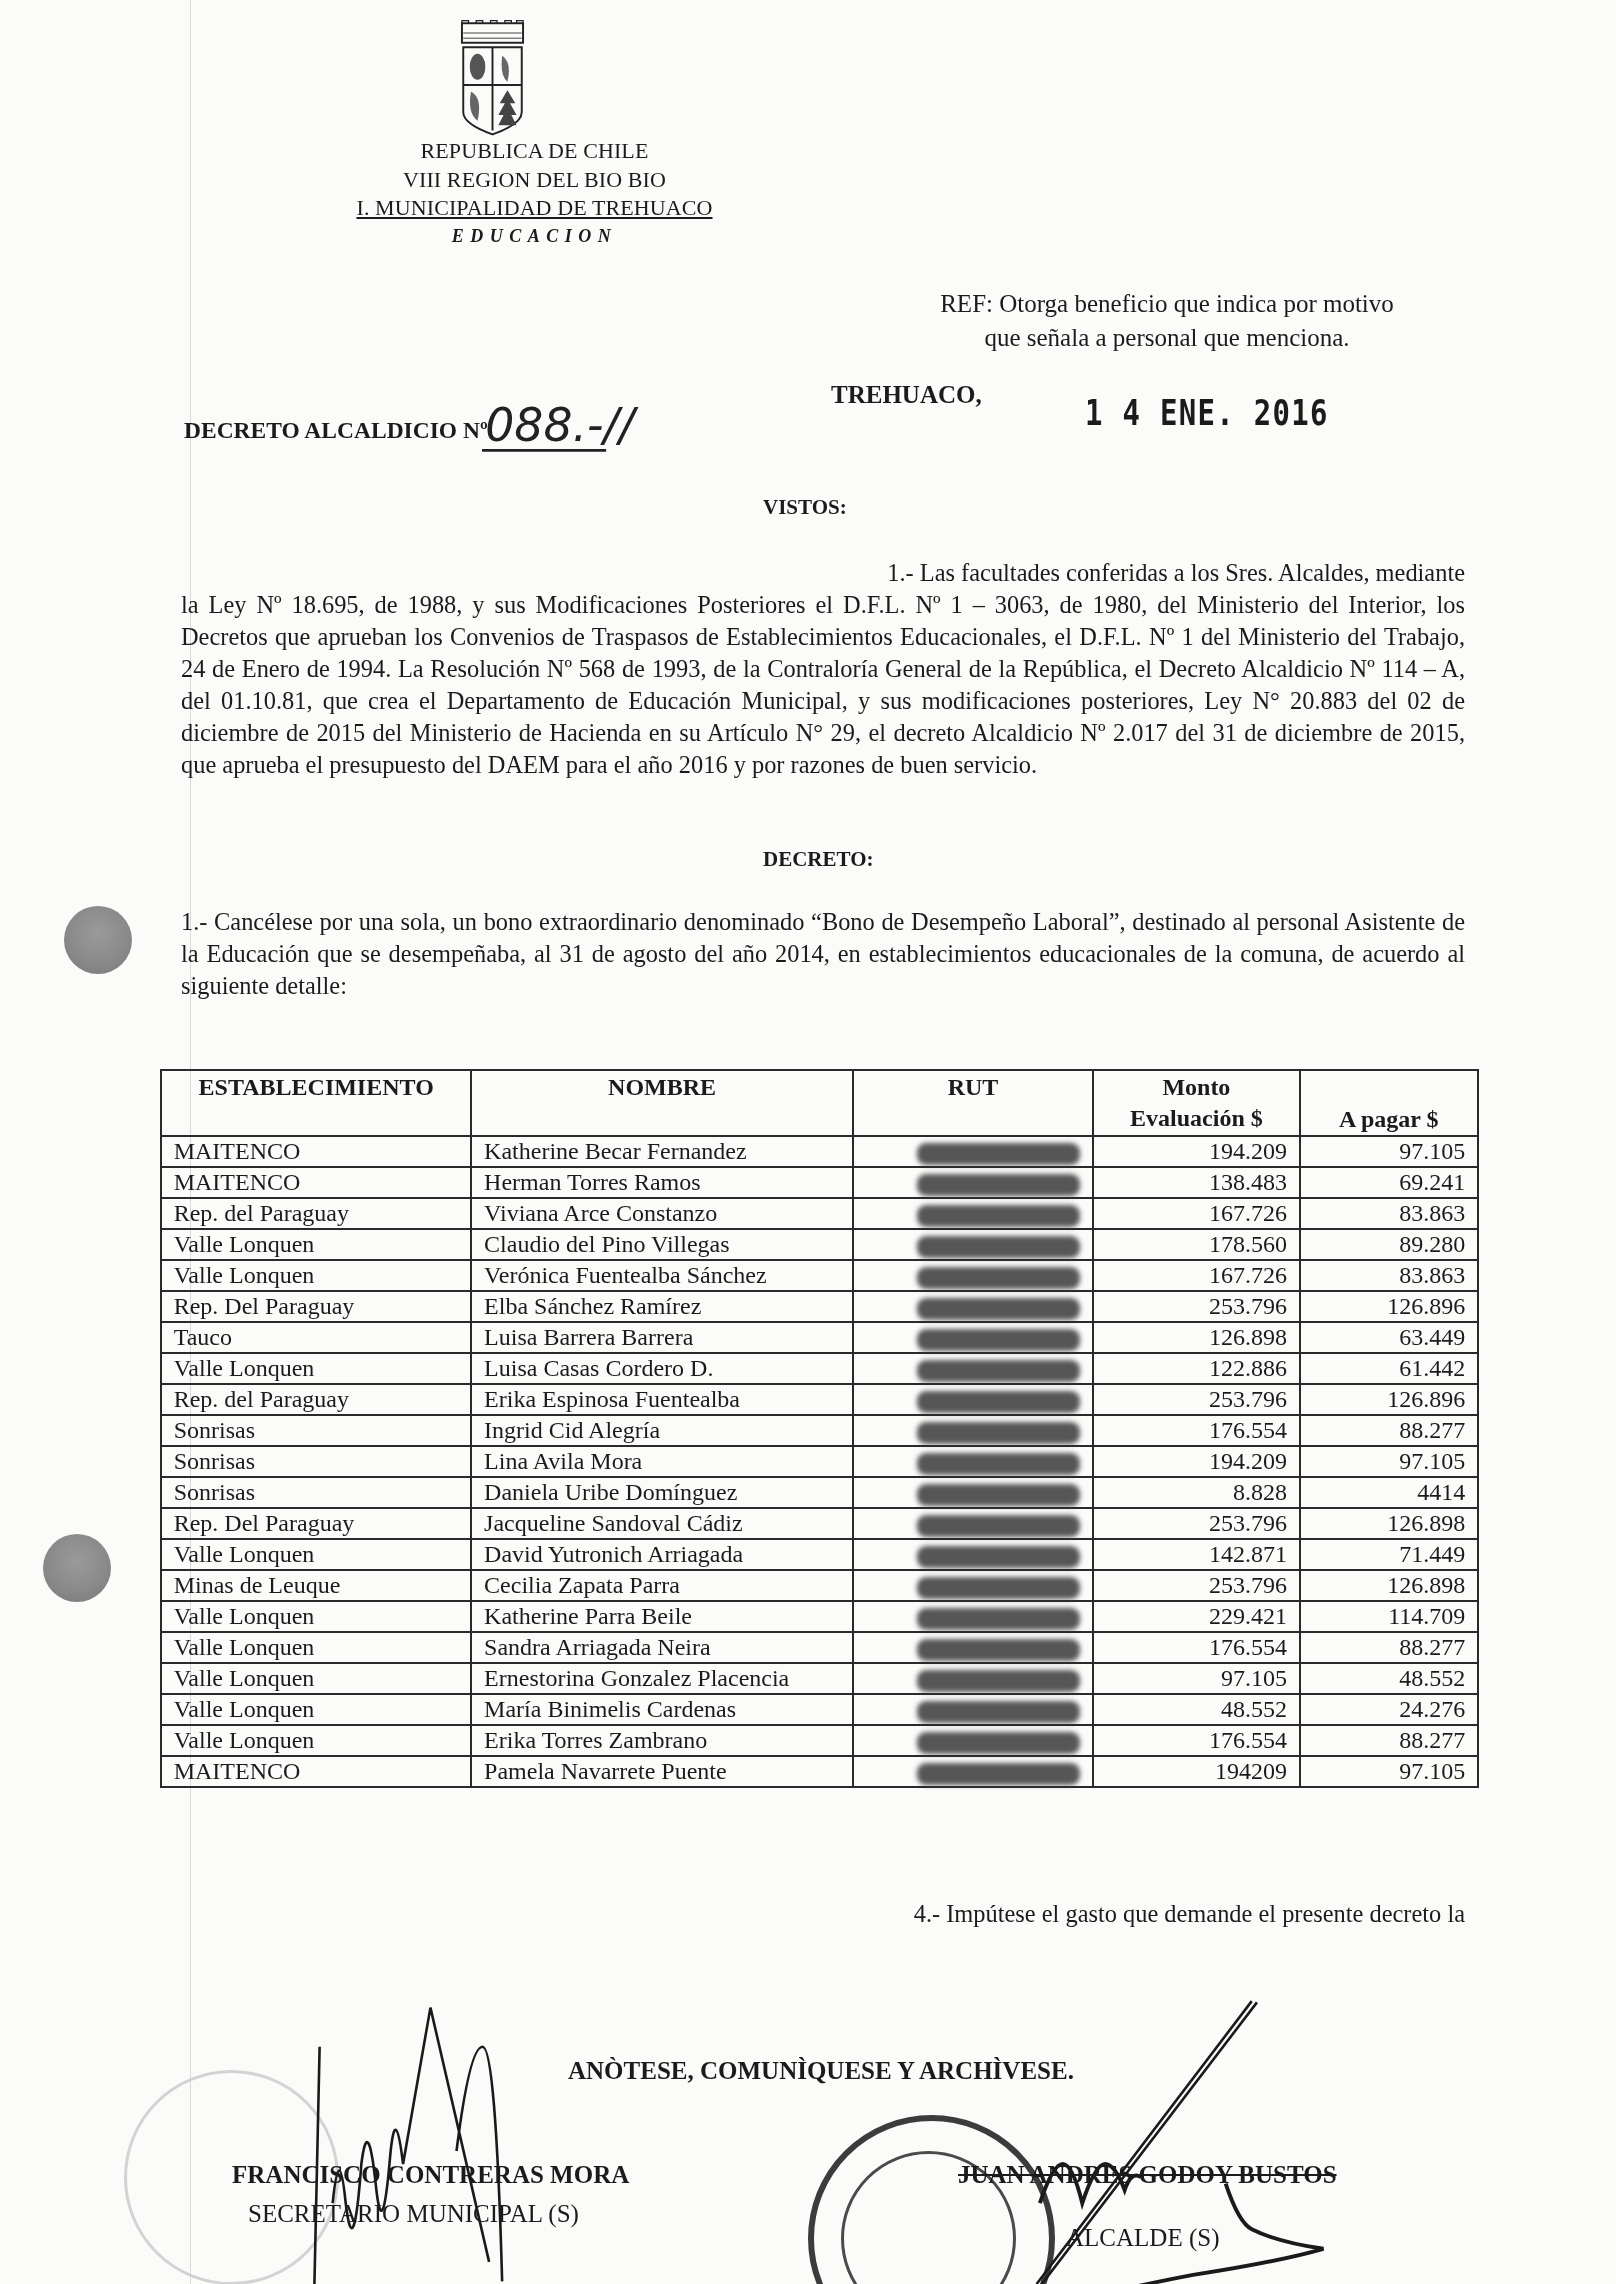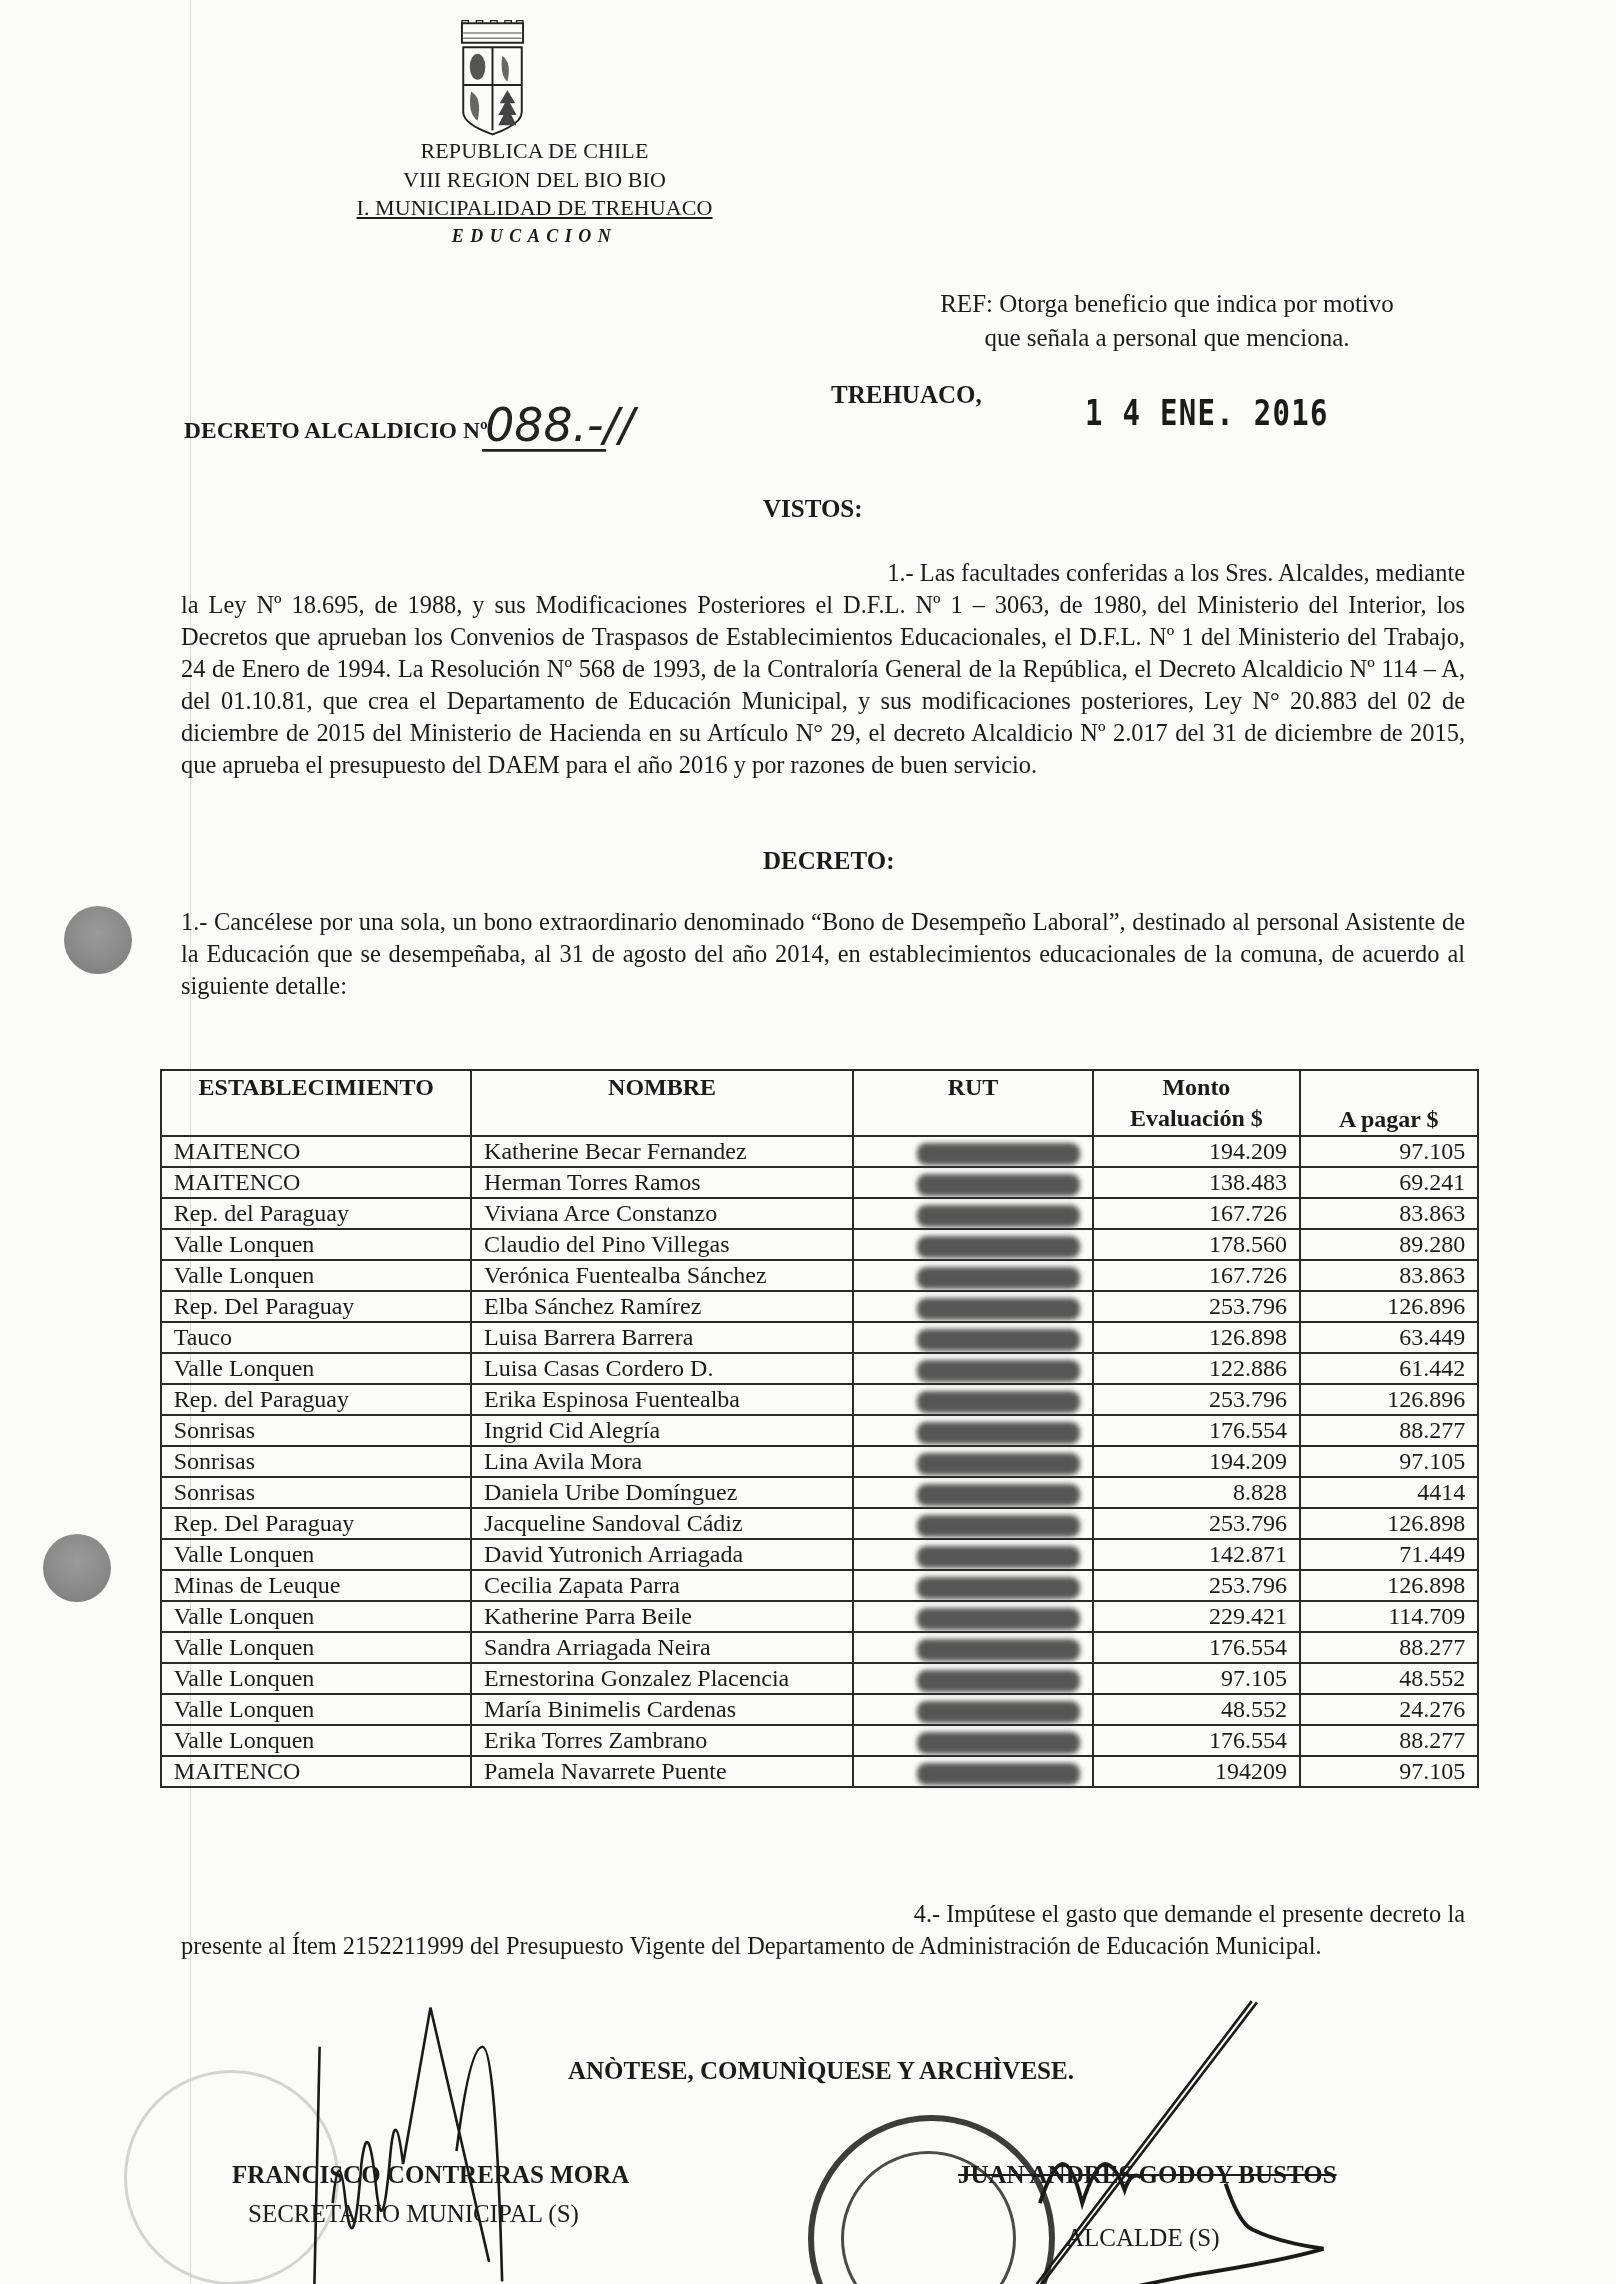--- a/index.html
+++ b/index.html
@@ -23,21 +23,21 @@
 
   .ref { left:880px; top:287px; width:574px; font-size:25px; line-height:34px; text-align:center; }
   .ref b { font-weight:normal; }
 
   .trehuaco { left:831px; top:381px; font-size:25px; font-weight:bold; }
   .stamp-date { left:1085px; top:391px; font-family:"DejaVu Sans Mono", monospace; font-weight:bold; font-size:29px; letter-spacing:1.3px; transform:scaleY(1.25); transform-origin:left top; }
 
   .decreto-no { left:184px; top:417px; font-size:23.5px; font-weight:bold; }
   .decreto-hand { left:482px; top:385px; width:196px; height:72px; }
 
-  .section-title { font-weight:bold; font-size:25px; }
+  .section-title { font-weight:bold; font-size:21px; }
   .para { font-size:24.4px; line-height:32px; text-align:justify; }
 
   table.detalle {
     position:absolute; left:160px; top:1069px; width:1319px;
     border-collapse:collapse; font-size:24px;
   }
   table.detalle th, table.detalle td {
     border:2px solid #2a2a2a; padding:0 11.7px; height:29px; line-height:29px; white-space:nowrap;
   }
   table.detalle th { font-weight:bold; text-align:center; vertical-align:top; height:63px; line-height:31px; padding-top:1.3px; }
@@ -271,21 +271,20 @@
         <td>Pamela Navarrete Puente</td>
         <td class="rut"><span class="redact"></span></td>
         <td class="num">194209</td>
         <td class="num">97.105</td>
       </tr>
     </tbody>
 </table>
 
 <div class="abs para" style="left:181px; top:1898px; width:1284px;">
   <div style="text-align:right;">4.- Impútese el gasto que demande el presente decreto la</div>
-  <div>presente al Ítem 2152211999 del Presupuesto Vigente del Departamento de Administración de Educación Municipal.</div>
 </div>
 
 <div class="abs closing">ANÒTESE, COMUNÌQUESE Y ARCHÌVESE.</div>
 
 <div class="abs seal-left"></div>
 <div class="abs seal-right"></div>
 <div class="abs seal-right-inner"></div>
 
 <svg class="abs sig-svg" viewBox="0 0 2480 3504">
   <g fill="none" stroke="#1a1a1a" stroke-width="4">

